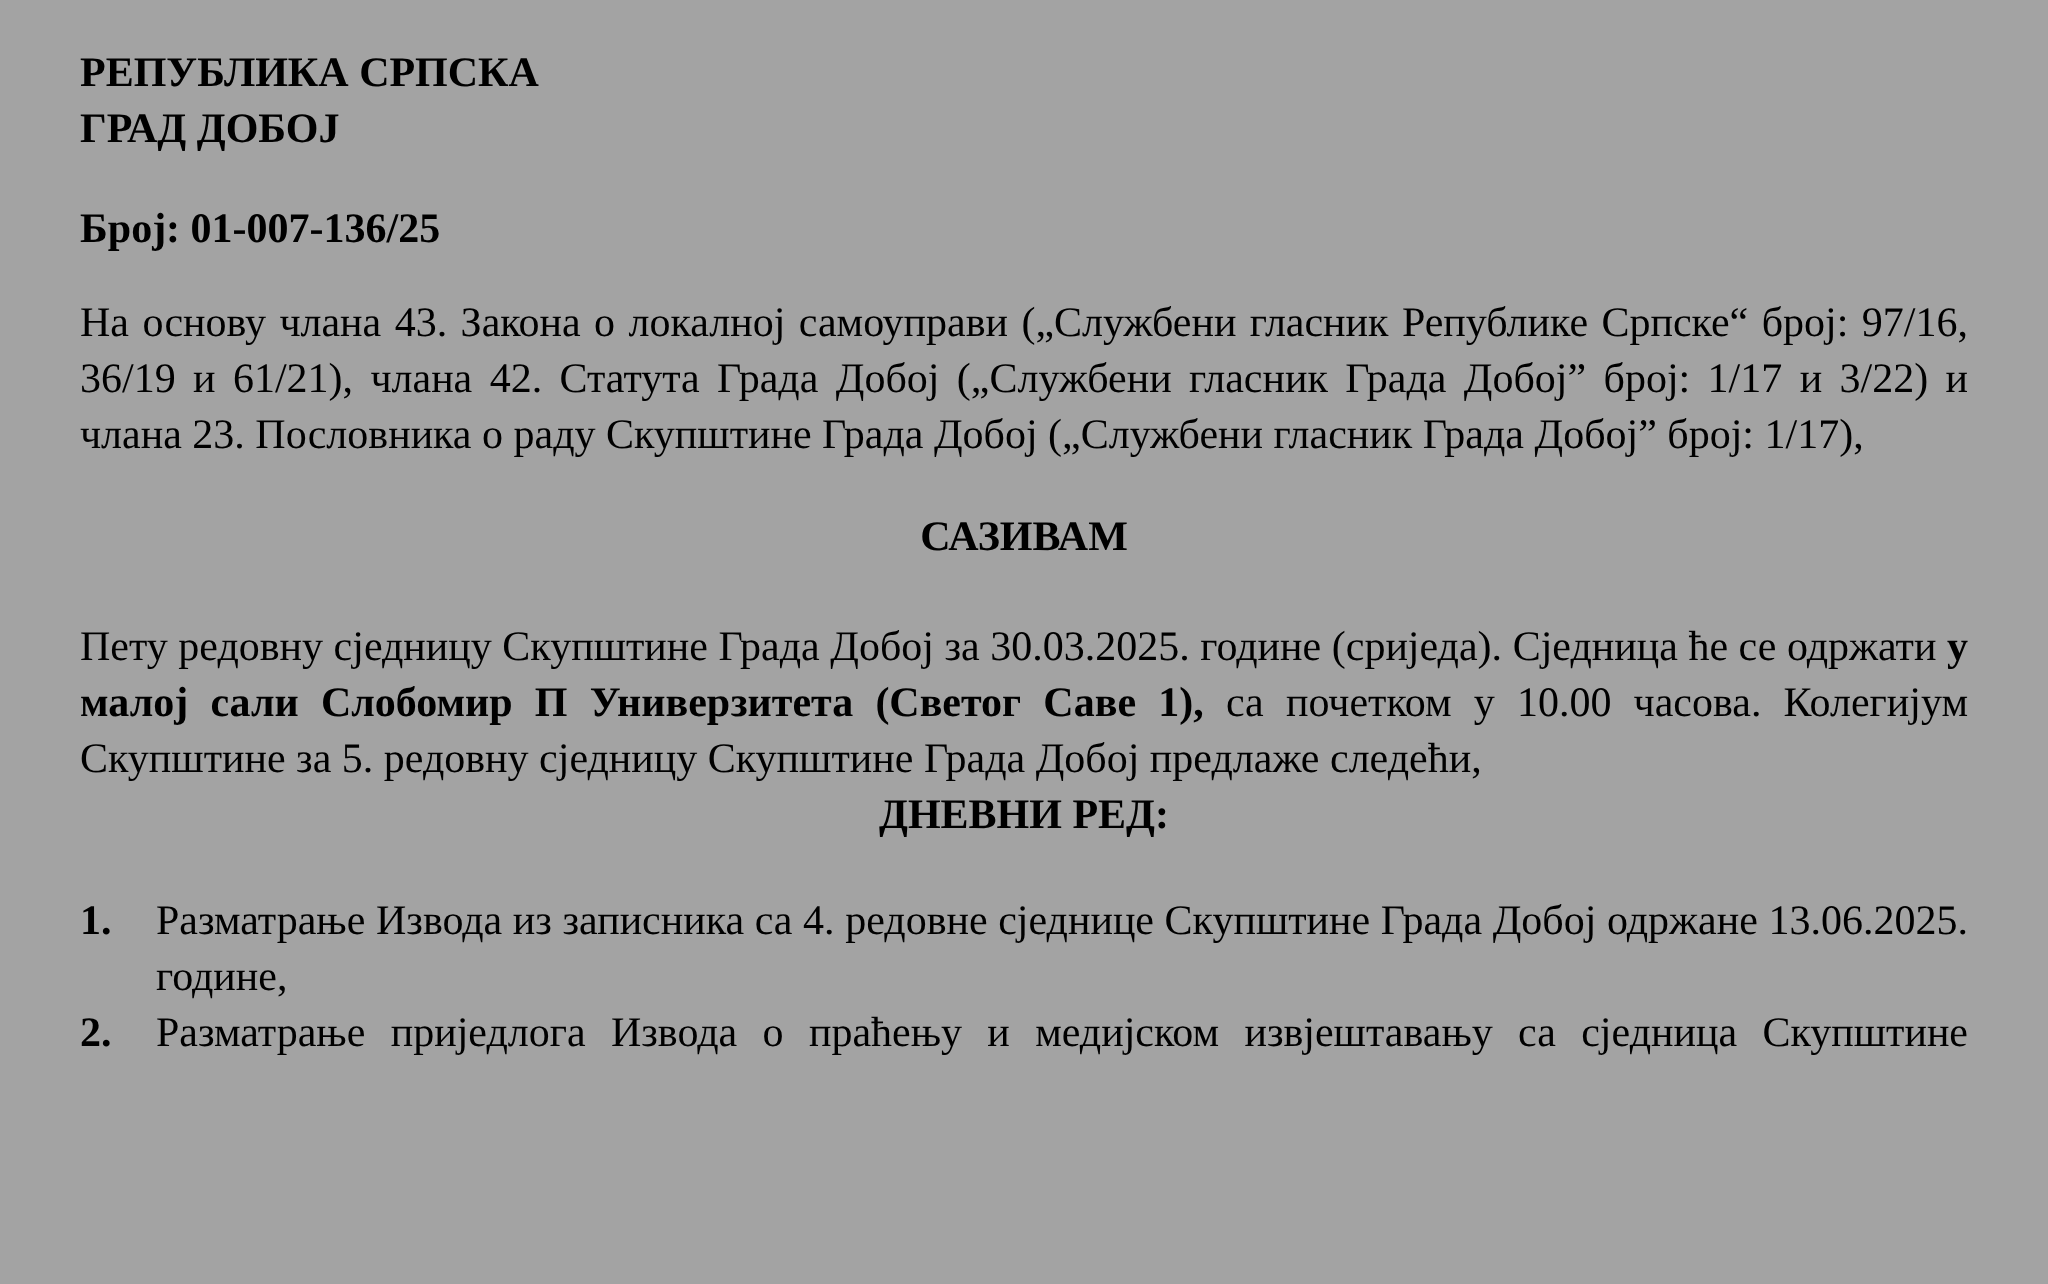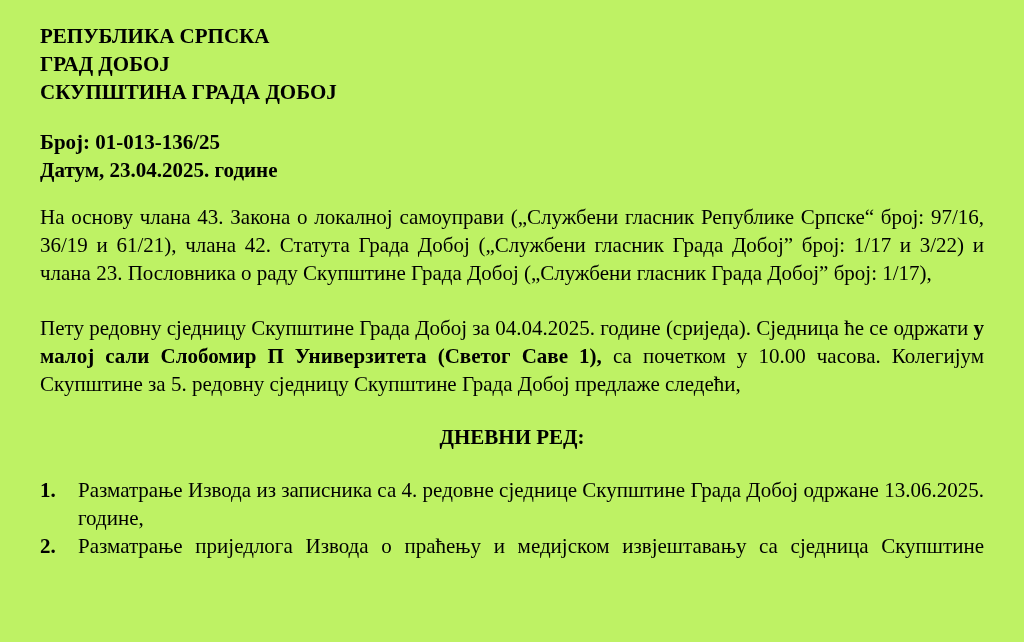--- a/index.html
+++ b/index.html
@@ -4,21 +4,21 @@
 <style>
   html, body {
     margin: 0;
     padding: 0;
     background: #ffffff;
   }
   .page {
     position: relative;
     width: 1024px;
     height: 642px;
-    background: #bef264;
+    background: #a3a3a3;
     color: #000000;
     font-family: "Liberation Serif", serif;
     font-size: 21px;
     line-height: 28px;
     overflow: hidden;
   }
   .content {
     padding: 22px 40px 0 40px;
   }
   .hdr-line {
@@ -44,21 +44,20 @@
     margin-top: 23px;
   }
   .session {
     margin-top: 27px;
     text-align: justify;
   }
   .session .bold {
     font-weight: bold;
   }
   .agenda-heading {
-    margin-top: 25px;
   }
   .agenda {
     margin-top: 25px;
   }
   .agenda-item {
     display: flex;
     align-items: flex-start;
   }
   .agenda-num {
     flex: 0 0 38px;
@@ -74,33 +73,32 @@
 </style>
 </head>
 <body>
 
 <div class="page">
   <div class="content">
 
     <div>
       <div class="hdr-line">РЕПУБЛИКА СРПСКА</div>
       <div class="hdr-line">ГРАД ДОБОЈ</div>
-      <div class="hdr-line">СКУПШТИНА ГРАДА ДОБОЈ</div>
     </div>
 
     <div class="ref-block">
-      <div class="ref-line">Број: 01-013-136/25</div>
-      <div class="ref-line">Датум, 23.04.2025. године</div>
+      <div class="ref-line">Број: 01-007-136/25</div>
     </div>
 
     <p class="intro" style="margin-bottom:16px;">На основу члана 43. Закона о локалној самоуправи („Службени гласник Републике Српске“ број: 97/16, 36/19 и 61/21), члана 42. Статута Града Добој („Службени гласник Града Добој” број: 1/17 и 3/22) и члана 23. Пословника о раду Скупштине Града Добој („Службени гласник Града Добој” број: 1/17),</p>
 
+    <div class="center-heading convene">САЗИВАМ</div>
 
     <p class="session" style="margin-bottom:0;">
-      <span>Пету редовну сједницу Скупштине Града Добој за 04.04.2025. године (сриједа). Сједница ће се одржати </span><span class="bold">у малој сали Слобомир П Универзитета (Светог Саве 1),</span><span> са почетком у 10.00 часова. Колегијум Скупштине за 5. редовну сједницу Скупштине Града Добој предлаже следећи,</span>
+      <span>Пету редовну сједницу Скупштине Града Добој за 30.03.2025. године (сриједа). Сједница ће се одржати </span><span class="bold">у малој сали Слобомир П Универзитета (Светог Саве 1),</span><span> са почетком у 10.00 часова. Колегијум Скупштине за 5. редовну сједницу Скупштине Града Добој предлаже следећи,</span>
     </p>
 
     <div class="center-heading agenda-heading">ДНЕВНИ РЕД:</div>
 
     <div class="agenda">
       <div class="agenda-item">
         <div class="agenda-num">1.</div>
         <div class="agenda-text">Разматрање Извода из записника са 4. редовне сједнице Скупштине Града Добој одржане 13.06.2025. године,</div>
       </div>
       <div class="agenda-item">

